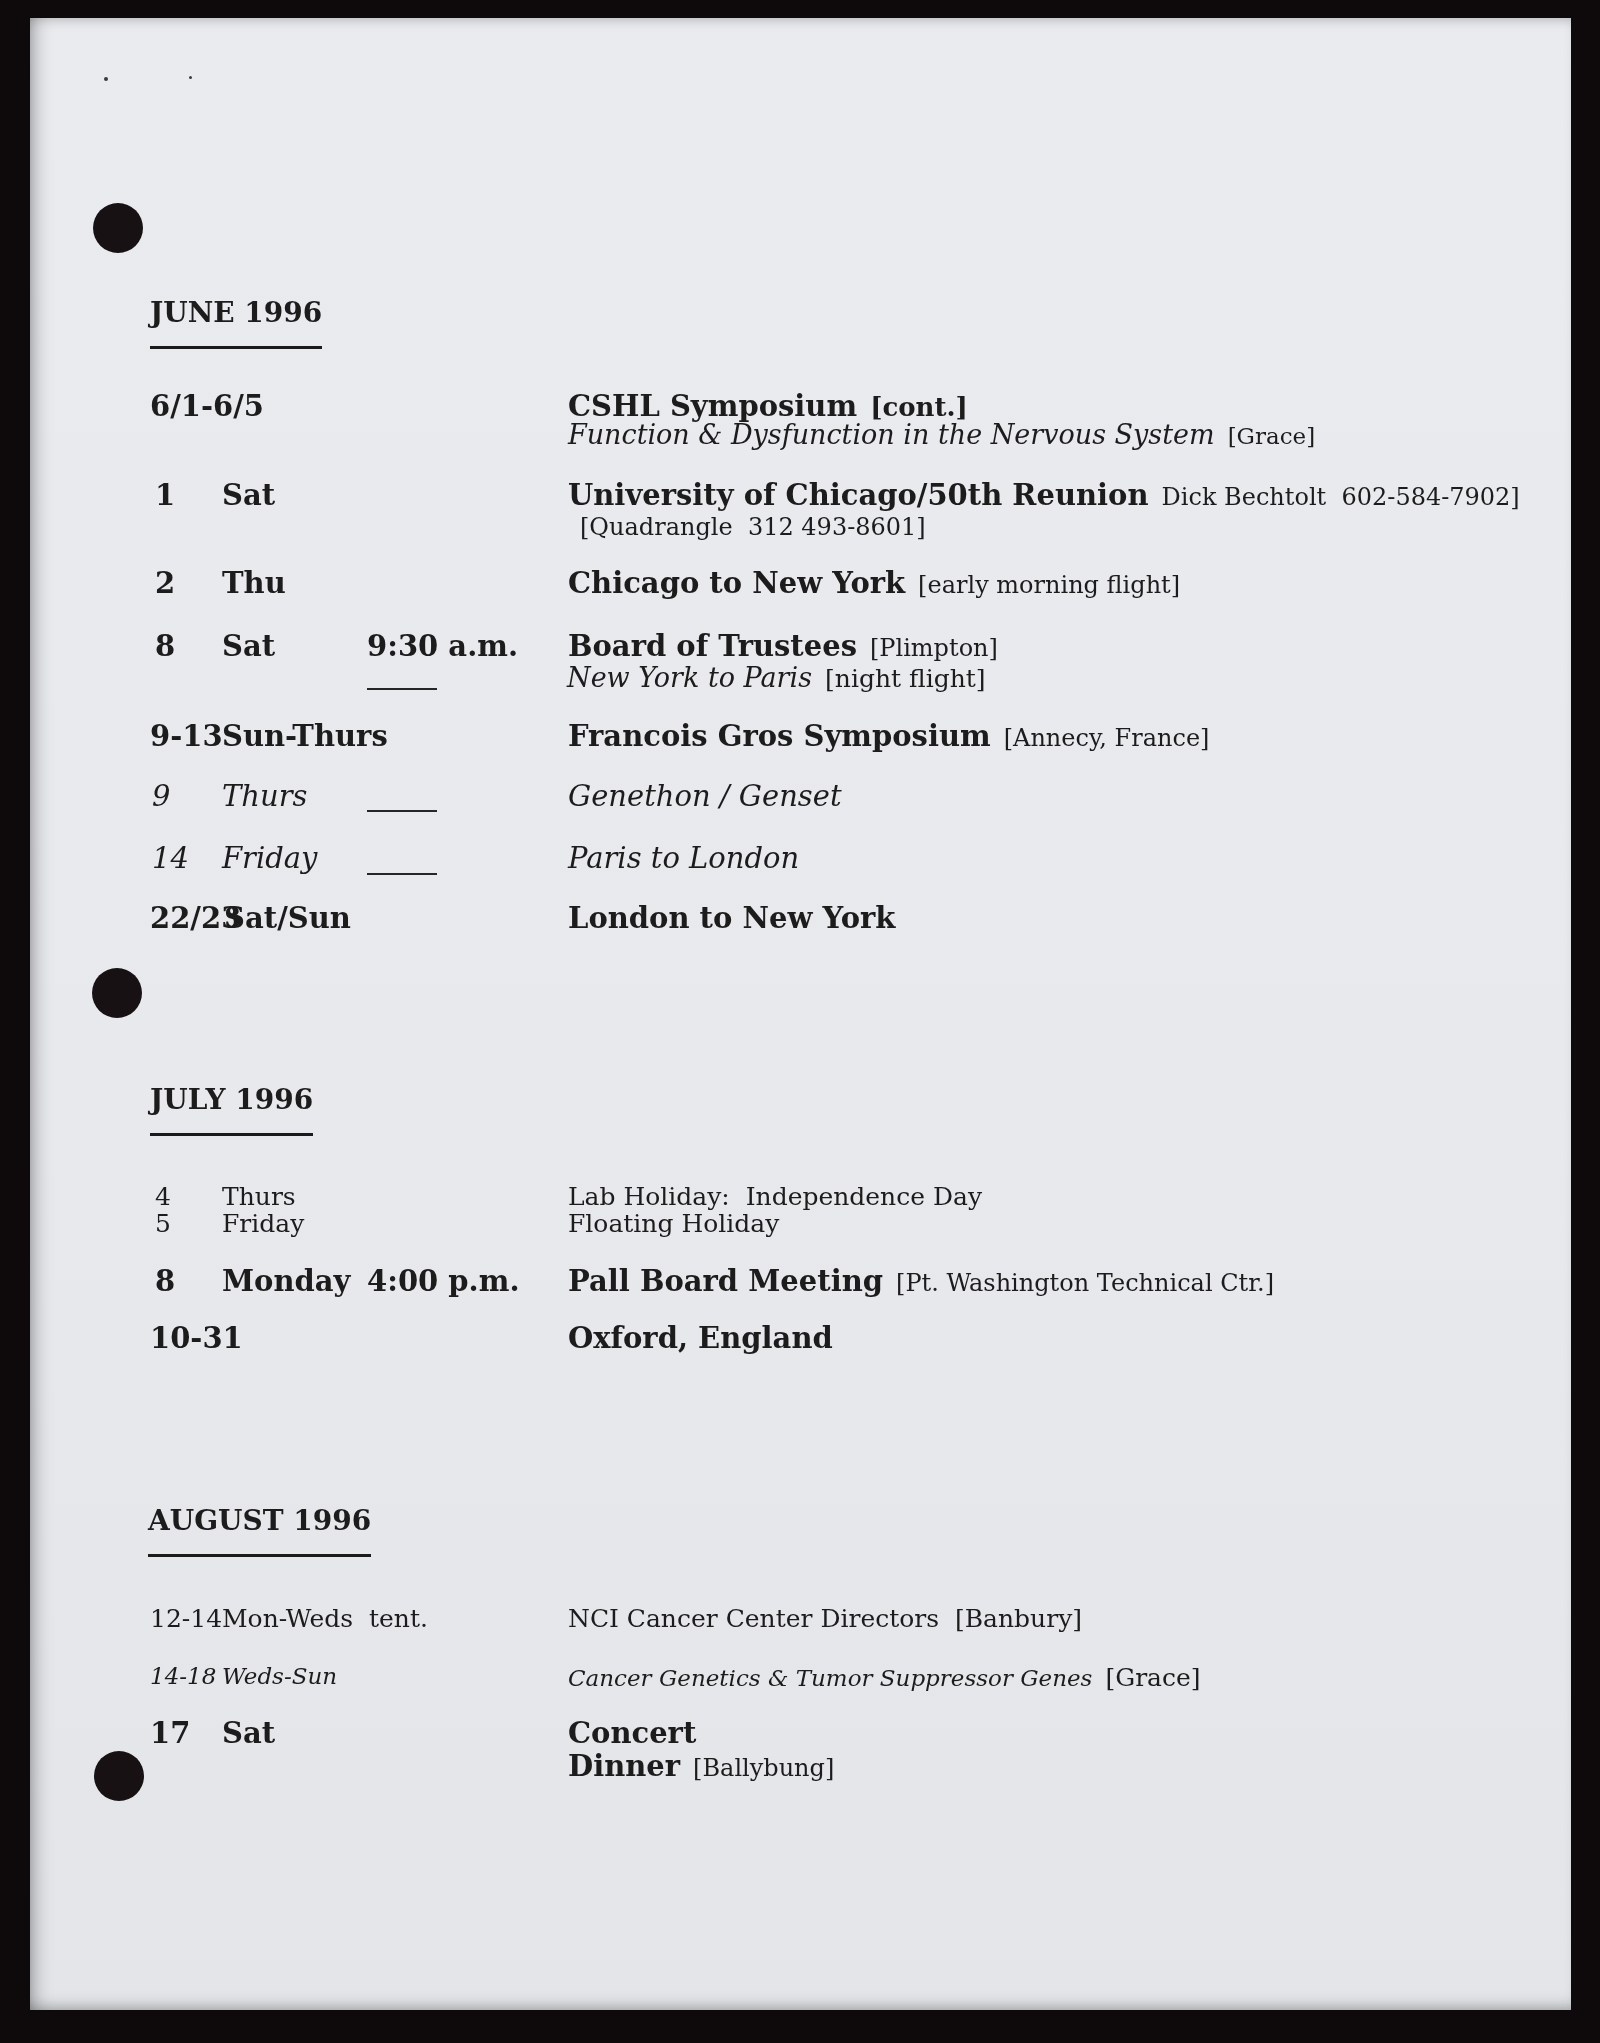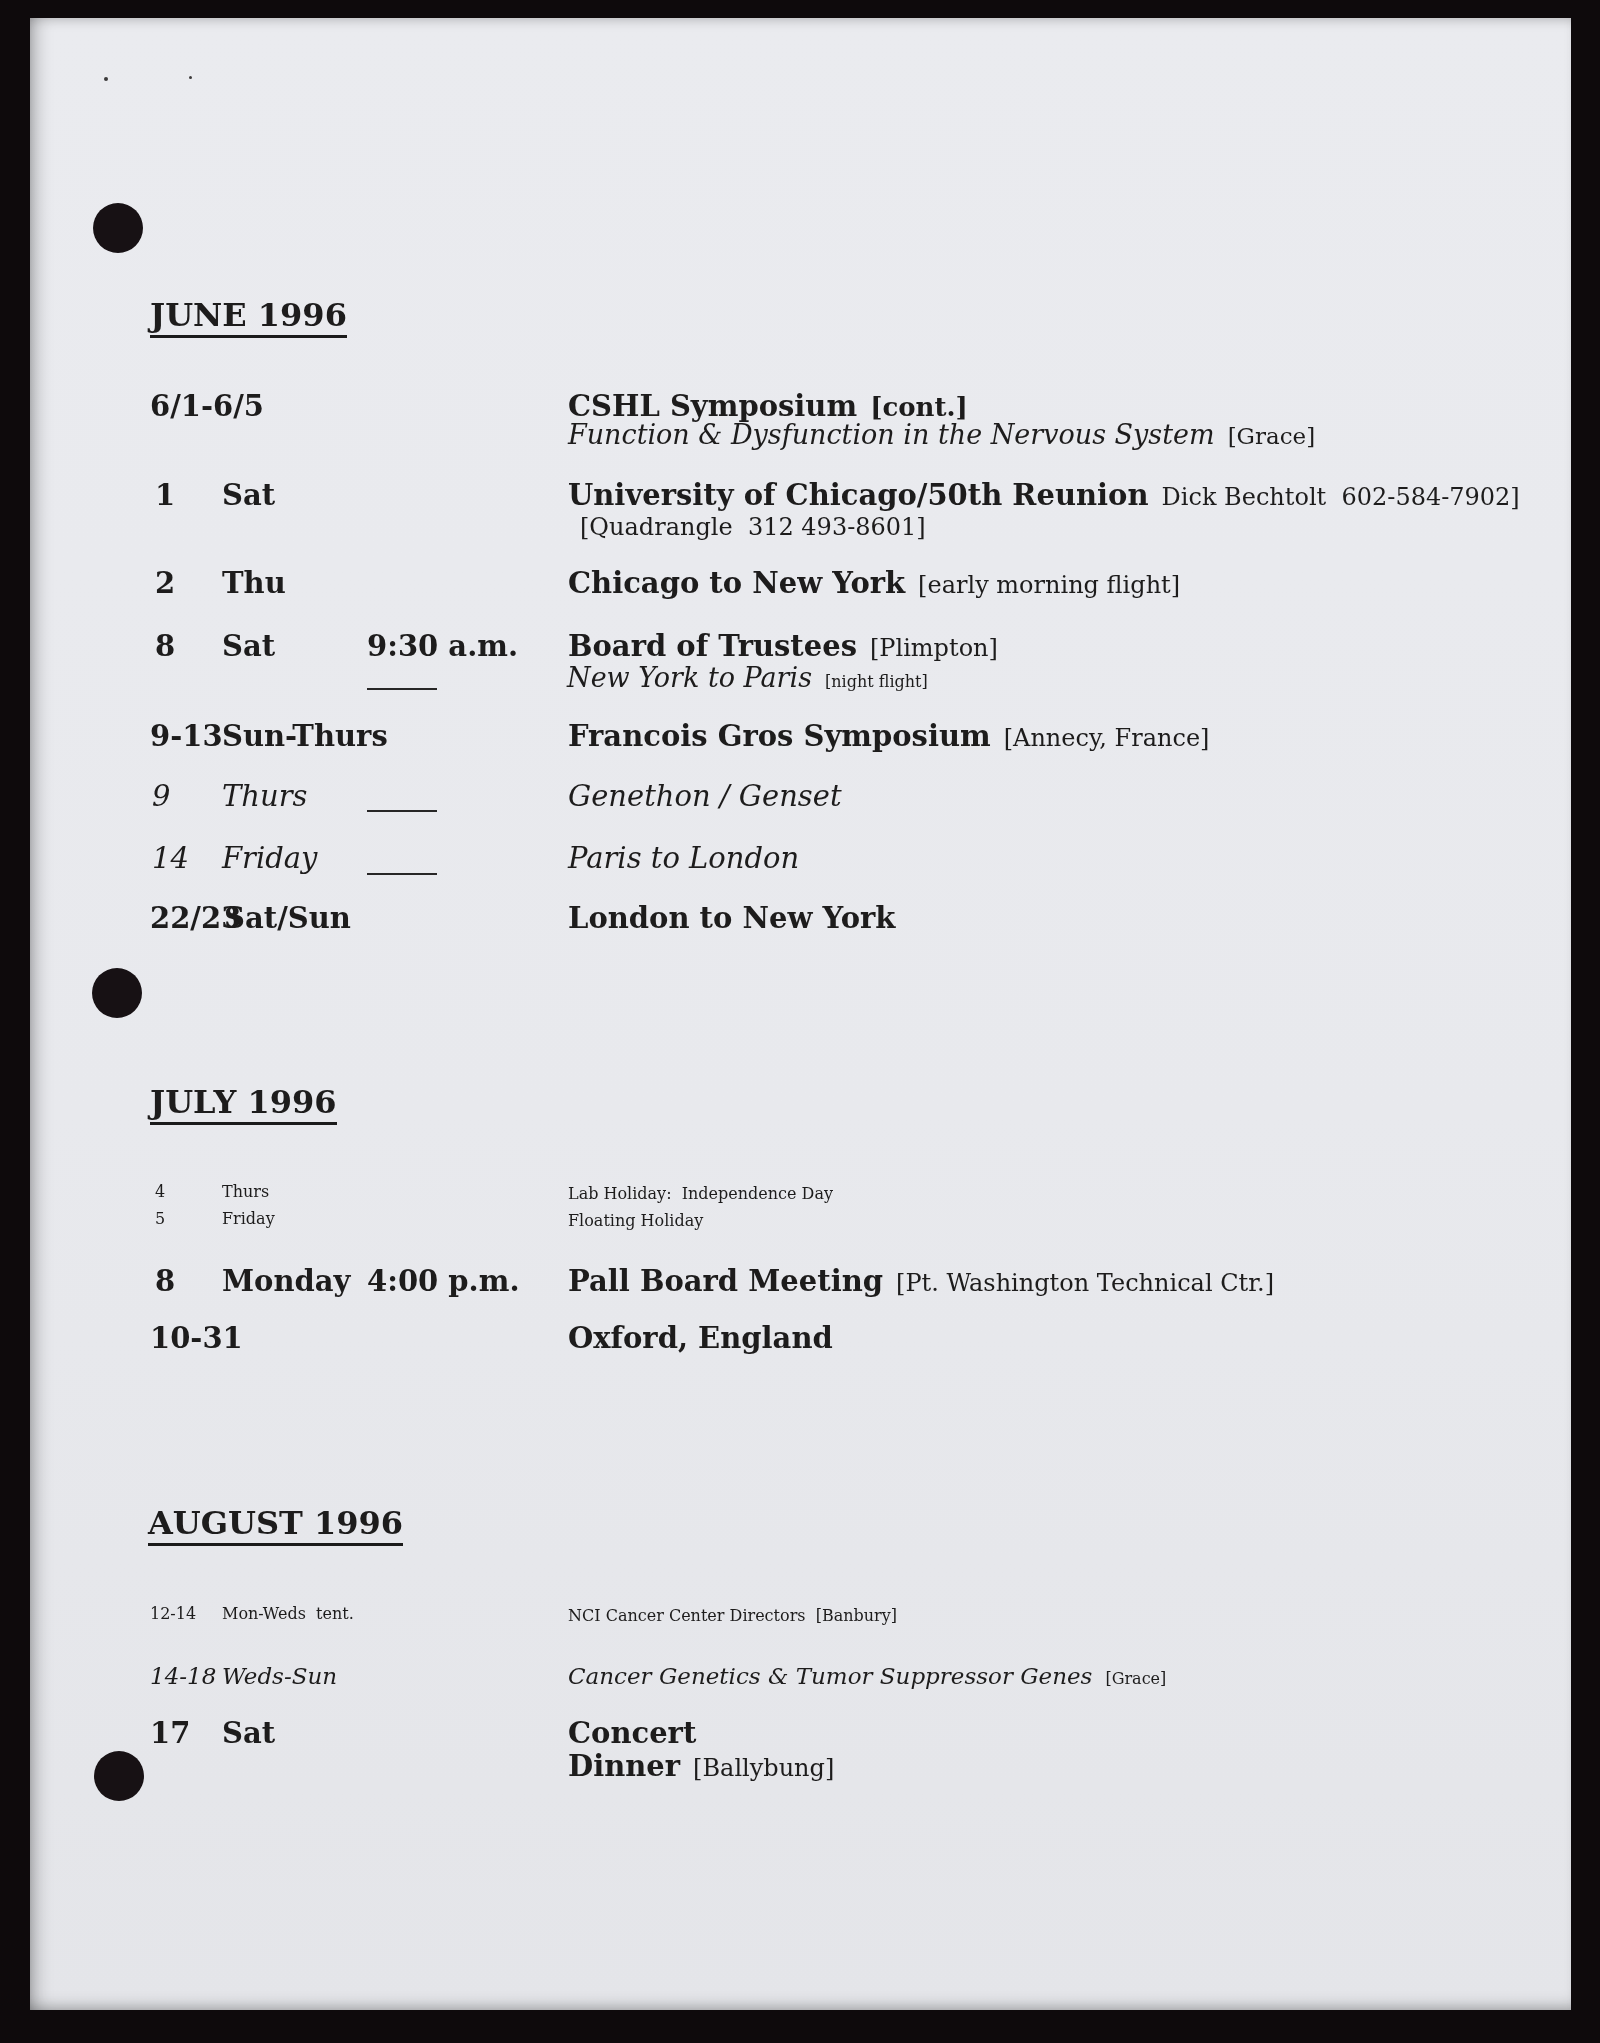--- a/index.html
+++ b/index.html
@@ -27,27 +27,27 @@
   }
   .speck{position:absolute;background:#3c3a3a;border-radius:50%;}
   .cell,.ev,.row{position:absolute;}
   .row{left:0;top:0;width:100%;height:0;}
   .cell,.ev span{white-space:pre;}
   .s29{font-size:29px;line-height:1;}
   .s27{font-size:27px;line-height:1;}
   .s26{font-size:26px;line-height:1;}
   .s24{font-size:24px;line-height:1;text-align:center;}
   .s23{font-size:23px;line-height:1;}
-  .s22{font-size:16px;line-height:1;}
+  .s22{font-size:25px;line-height:1;}
   .b{font-weight:bold;}
   .i{font-style:italic;}
   .heading{
     position:absolute;
-    font-size:32px;font-weight:bold;line-height:1;
-    padding-bottom:4px;border-bottom:3px solid #1b1b1b;
+    font-size:28px;font-weight:bold;line-height:1;
+    padding-bottom:19px;border-bottom:3px solid #1b1b1b;
   }
   .note{margin-left:13px;font-weight:normal;font-style:normal;}
   .blank{
     position:absolute;width:70px;height:2px;background:#272626;
   }
   .ev span{vertical-align:baseline;}
 </style>
 </head>
 <body>
 

